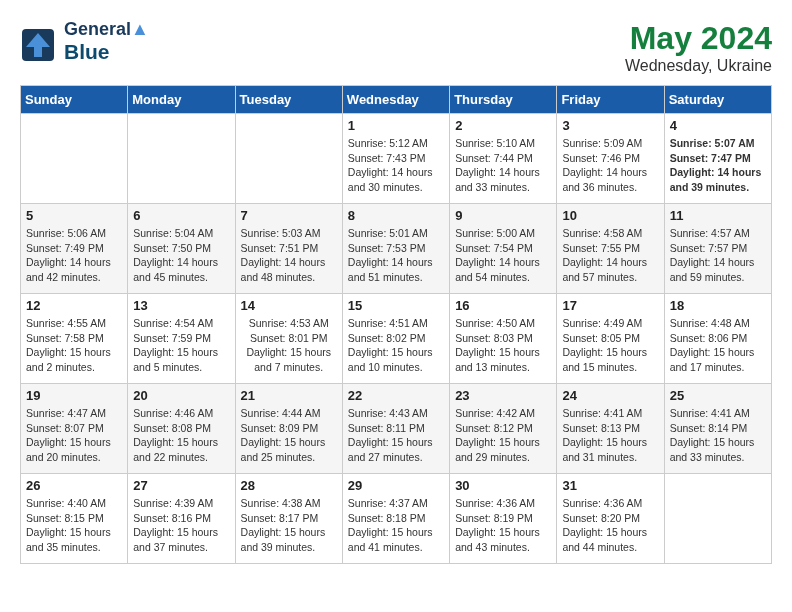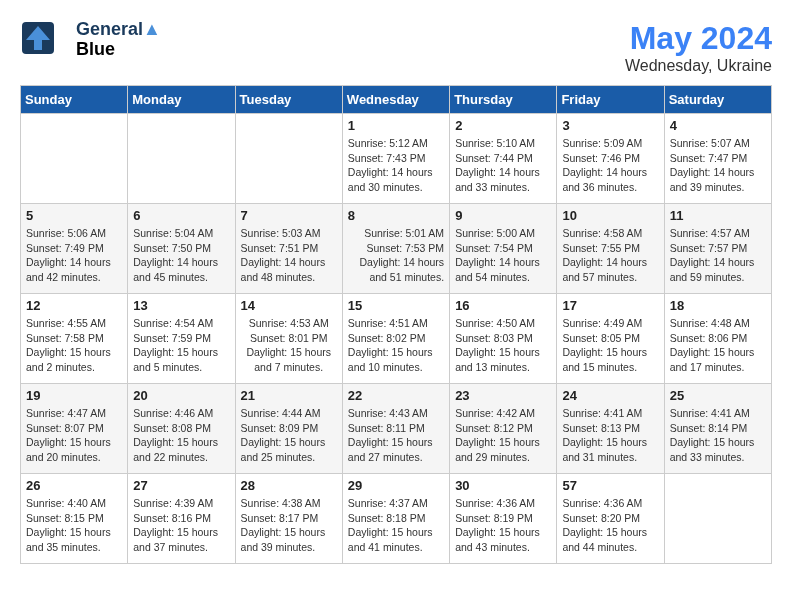--- a/index.html
+++ b/index.html
@@ -20,21 +20,21 @@
       display: flex;
       flex-direction: column;
       align-items: flex-start;
     }
     .title-block {
       text-align: right;
     }
     .month-year {
       font-size: 32px;
       font-weight: bold;
-      color: #3b82f6;
+      color: #15803d;
     }
     .location {
       font-size: 16px;
       color: #333;
     }
     .calendar {
       width: 100%;
       border-collapse: collapse;
       font-size: 11px;
     }
@@ -71,28 +71,28 @@
     }
     .empty {
       background: #f9f9f9;
     }
   </style>
 </head>
 <body>
 
 <div class="header">
   <div class="logo">
-    <div style="display:flex;align-items:flex-start;gap:20px;">
+    <div style="display:flex;align-items:flex-end;gap:8px;">
       <svg width="36" height="36" viewBox="0 0 36 36">
         <rect x="2" y="2" width="32" height="32" rx="4" fill="#1a3a5c"></rect>
         <polygon points="18,6 30,20 22,20 22,30 14,30 14,20 6,20" fill="#4a90d9"></polygon>
       </svg>
       <div>
         <div style="font-size:18px;font-weight:bold;color:#1a3a5c;line-height:1.1;">General<span style="color:#4a90d9;">▲</span></div>
-        <div style="font-size:18px;font-weight:bold;color:#000000;line-height:1.1;">Blue</div>
+        <div style="font-size:21px;font-weight:bold;color:#0c4a6e;line-height:1.1;">Blue</div>
       </div>
     </div>
   </div>
   <div class="title-block">
     <div class="month-year">May 2024</div>
     <div class="location">Wednesday, Ukraine</div>
   </div>
 </div>
 
 <table class="calendar">
@@ -128,21 +128,21 @@
         </td>
         <td>
           <div class="day-number">3</div>
           <div class="day-info" style="white-space: pre-line;">Sunrise: 5:09 AM
 Sunset: 7:46 PM
 Daylight: 14 hours
 and 36 minutes.</div>
         </td>
         <td>
           <div class="day-number">4</div>
-          <div class="day-info" style="white-space: pre-line;">Sunrise: 5:07 AM
+          <div class="day-info" style="white-space: pre-line; font-weight: bold;">Sunrise: 5:07 AM
 Sunset: 7:47 PM
 Daylight: 14 hours
 and 39 minutes.</div>
         </td>
       </tr>
       <tr>
         <td>
           <div class="day-number">5</div>
           <div class="day-info" style="white-space: pre-line;">Sunrise: 5:06 AM
 Sunset: 7:49 PM
@@ -158,21 +158,21 @@
         </td>
         <td>
           <div class="day-number">7</div>
           <div class="day-info" style="white-space: pre-line;">Sunrise: 5:03 AM
 Sunset: 7:51 PM
 Daylight: 14 hours
 and 48 minutes.</div>
         </td>
         <td>
           <div class="day-number">8</div>
-          <div class="day-info" style="white-space: pre-line; text-align: right;">Sunrise: 5:01 AM
+          <div class="day-info" style="white-space: pre-line;">Sunrise: 5:01 AM
 Sunset: 7:53 PM
 Daylight: 14 hours
 and 51 minutes.</div>
         </td>
         <td>
           <div class="day-number">9</div>
           <div class="day-info" style="white-space: pre-line;">Sunrise: 5:00 AM
 Sunset: 7:54 PM
 Daylight: 14 hours
 and 54 minutes.</div>
@@ -324,21 +324,21 @@
 and 41 minutes.</div>
         </td>
         <td>
           <div class="day-number">30</div>
           <div class="day-info" style="white-space: pre-line;">Sunrise: 4:36 AM
 Sunset: 8:19 PM
 Daylight: 15 hours
 and 43 minutes.</div>
         </td>
         <td>
-          <div class="day-number">57</div>
+          <div class="day-number">31</div>
           <div class="day-info" style="white-space: pre-line;">Sunrise: 4:36 AM
 Sunset: 8:20 PM
 Daylight: 15 hours
 and 44 minutes.</div>
         </td>
         <td class="empty"></td>
       </tr>
     </tbody>
 </table>
 

